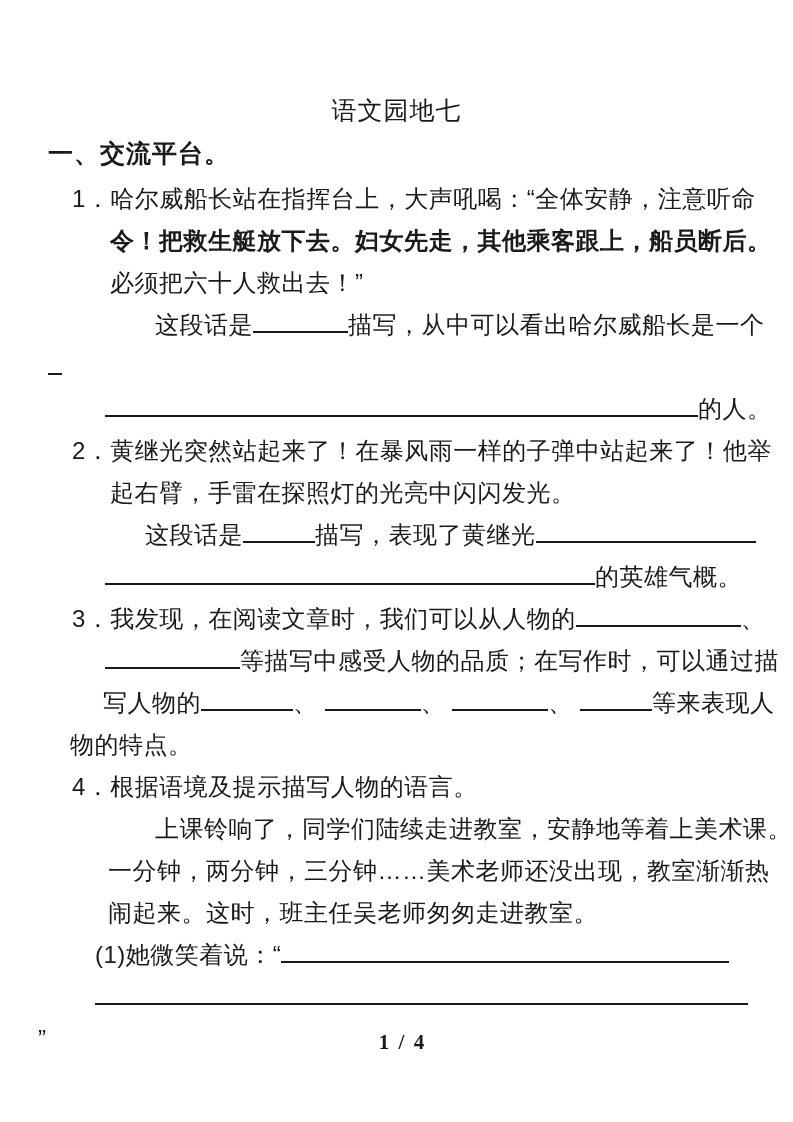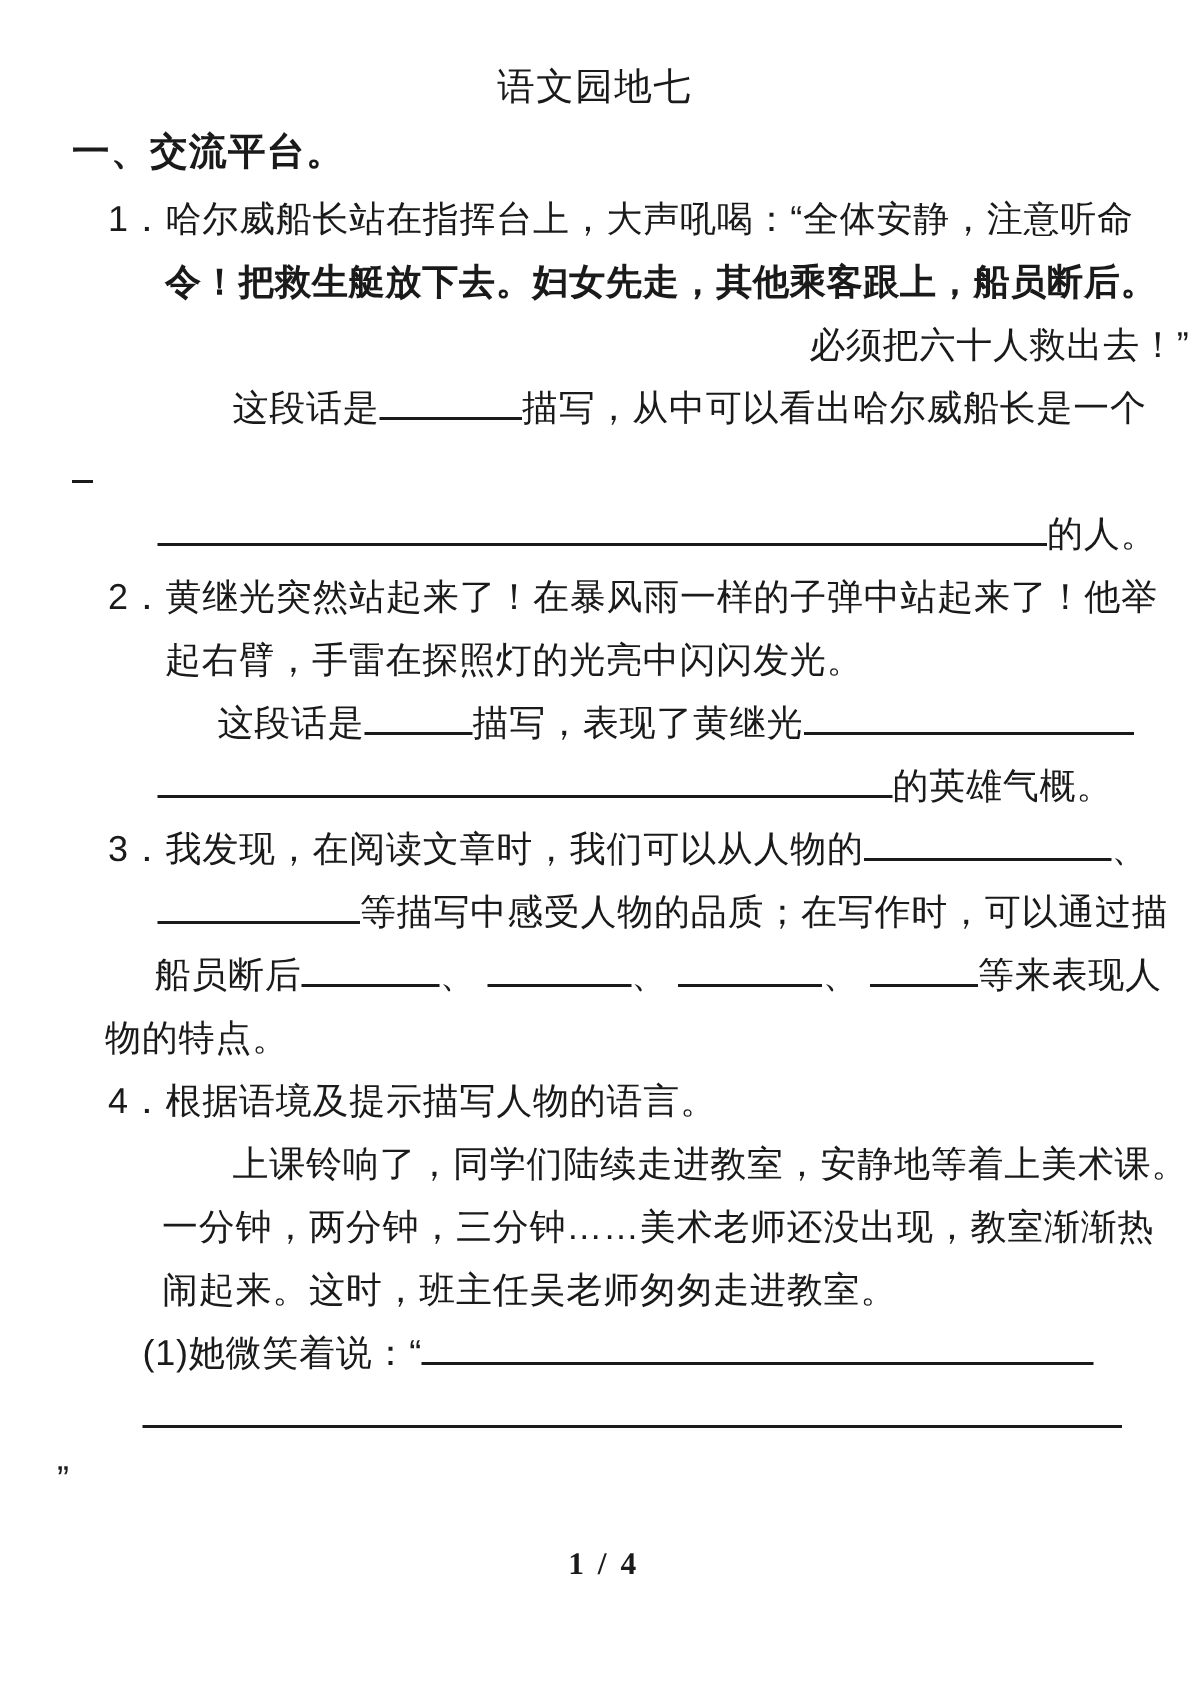--- a/index.html
+++ b/index.html
@@ -6,21 +6,21 @@
   .page {
     position: relative;
     width: 793px;
     height: 1122px;
     background: #ffffff;
     color: #1a1a1a;
     font-family: "Liberation Sans", "DejaVu Sans", sans-serif;
     overflow: hidden;
   }
   .doc-title {
-    padding-top: 44px;
+    padding-top: 96px;
     text-align: center;
     font-size: 25px;
     line-height: 28px;
     font-weight: 500;
     letter-spacing: 1px;
   }
   .section-heading {
     margin-top: 15px;
     margin-left: 48px;
     font-size: 25px;
@@ -58,31 +58,31 @@
 <body>
 
 <div class="page">
   <div class="doc-title">语文园地七</div>
 
   <div class="section-heading">一、交流平台。</div>
 
   <div class="lines">
       <div class="line" style="margin-left: 72px;"><span class="t">1．哈尔威船长站在指挥台上，大声吼喝：“全体安静，注意听命</span></div>
       <div class="line" style="margin-left: 110px; font-weight: bold;"><span class="t">令！把救生艇放下去。妇女先走，其他乘客跟上，船员断后。</span></div>
-      <div class="line" style="margin-left: 110px; text-align: right;"><span class="t">必须把六十人救出去！”</span></div>
+      <div class="line" style="margin-left: 110px;"><span class="t">必须把六十人救出去！”</span></div>
       <div class="line" style="margin-left: 155px;"><span class="t">这段话是</span><span class="blank" style="width: 95px;"></span><span class="t">描写，从中可以看出哈尔威船长是一个</span></div>
       <div class="line" style="margin-left: 48px;"><span class="blank" style="width: 14px;"></span></div>
       <div class="line" style="margin-left: 105px;"><span class="blank" style="width: 593px;"></span><span class="t">的人。</span></div>
       <div class="line" style="margin-left: 72px;"><span class="t">2．黄继光突然站起来了！在暴风雨一样的子弹中站起来了！他举</span></div>
       <div class="line" style="margin-left: 110px;"><span class="t">起右臂，手雷在探照灯的光亮中闪闪发光。</span></div>
       <div class="line" style="margin-left: 145px;"><span class="t">这段话是</span><span class="blank" style="width: 72px;"></span><span class="t">描写，表现了黄继光</span><span class="blank" style="width: 220px;"></span></div>
       <div class="line" style="margin-left: 105px;"><span class="blank" style="width: 490px;"></span><span class="t">的英雄气概。</span></div>
       <div class="line" style="margin-left: 72px;"><span class="t">3．我发现，在阅读文章时，我们可以从人物的</span><span class="blank" style="width: 165px;"></span><span class="t">、</span></div>
       <div class="line" style="margin-left: 105px;"><span class="blank" style="width: 135px;"></span><span class="t">等描写中感受人物的品质；在写作时，可以通过描</span></div>
-      <div class="line" style="margin-left: 103px;"><span class="t">船员断后</span><span class="blank" style="width: 92px;"></span><span class="t">、 </span><span class="blank" style="width: 96px;"></span><span class="t">、 </span><span class="blank" style="width: 96px;"></span><span class="t">、 </span><span class="blank" style="width: 72px;"></span><span class="t">等来表现人</span></div>
+      <div class="line" style="margin-left: 103px;"><span class="t">写人物的</span><span class="blank" style="width: 92px;"></span><span class="t">、 </span><span class="blank" style="width: 96px;"></span><span class="t">、 </span><span class="blank" style="width: 96px;"></span><span class="t">、 </span><span class="blank" style="width: 72px;"></span><span class="t">等来表现人</span></div>
       <div class="line" style="margin-left: 70px;"><span class="t">物的特点。</span></div>
       <div class="line" style="margin-left: 72px;"><span class="t">4．根据语境及提示描写人物的语言。</span></div>
       <div class="line" style="margin-left: 155px;"><span class="t">上课铃响了，同学们陆续走进教室，安静地等着上美术课。</span></div>
       <div class="line" style="margin-left: 108px;"><span class="t">一分钟，两分钟，三分钟……美术老师还没出现，教室渐渐热</span></div>
       <div class="line" style="margin-left: 108px;"><span class="t">闹起来。这时，班主任吴老师匆匆走进教室。</span></div>
       <div class="line" style="margin-left: 95px;"><span class="t">(1)她微笑着说：“</span><span class="blank" style="width: 448px;"></span></div>
       <div class="line" style="margin-left: 95px;"><span class="blank" style="width: 653px;"></span></div>
       <div class="line" style="margin-left: 38px;"><span class="t">”</span></div>
     </div>
 

